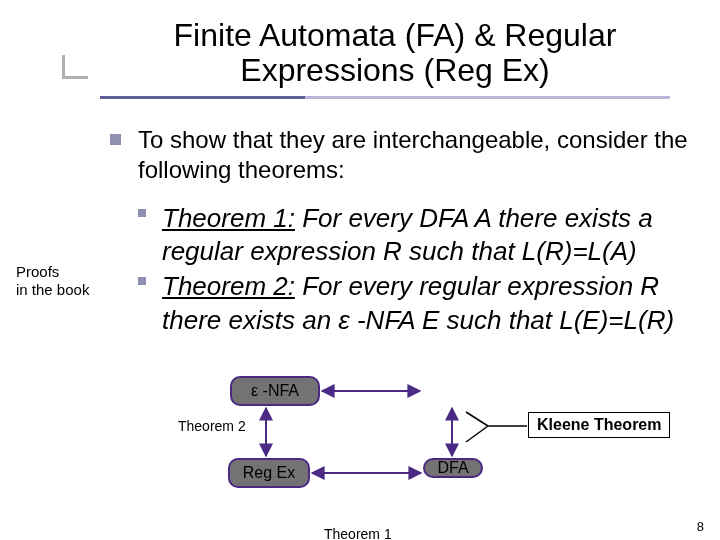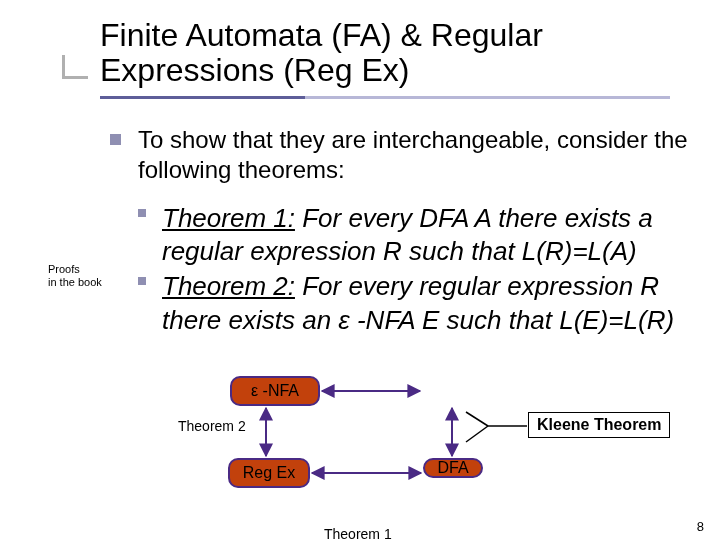--- a/index.html
+++ b/index.html
@@ -9,20 +9,21 @@
     background: #fff;
     font-family: Arial, Helvetica, sans-serif;
     color: #000;
     position: relative;
     overflow: hidden;
   }
 
   .title-area {
     padding: 18px 30px 8px 100px;
     position: relative;
+    text-align: center;
   }
   .title-area .tick {
     position: absolute;
     left: 62px;
     top: 55px;
     width: 26px;
     height: 24px;
     border-bottom: 3px solid #b0b0b0;
     border-left: 3px solid #b0b0b0;
   }
@@ -80,39 +81,38 @@
     width: 8px;
     height: 8px;
     background: #8f8fb2;
   }
   .lvl2 .thm-label { text-decoration: underline; }
 
   .side-label {
     position: absolute;
     left: 16px;
     top: 263px;
-    font-size: 11px;
+    font-size: 15px;
     line-height: 1.2;
     color: #000;
     width: 84px;
-    margin-left: 32px;
   }
 
   .diagram {
     position: absolute;
     left: 0;
     top: 370px;
     width: 720px;
     height: 150px;
   }
   .box {
     position: absolute;
     border: 2px solid #4a2a84;
     border-radius: 10px;
-    background: #c2410c;
+    background: #737373;
     font-size: 16px;
     text-align: center;
     display: flex;
     align-items: center;
     justify-content: center;
     padding: 2px 10px;
   }
   .box.enfa { left: 230px; top: 6px; width: 90px; height: 30px; }
   .box.nfa  { left: 422px; top: 6px; width: 64px; height: 30px; }
   .box.regex{ left: 228px; top: 88px; width: 82px; height: 30px; }

